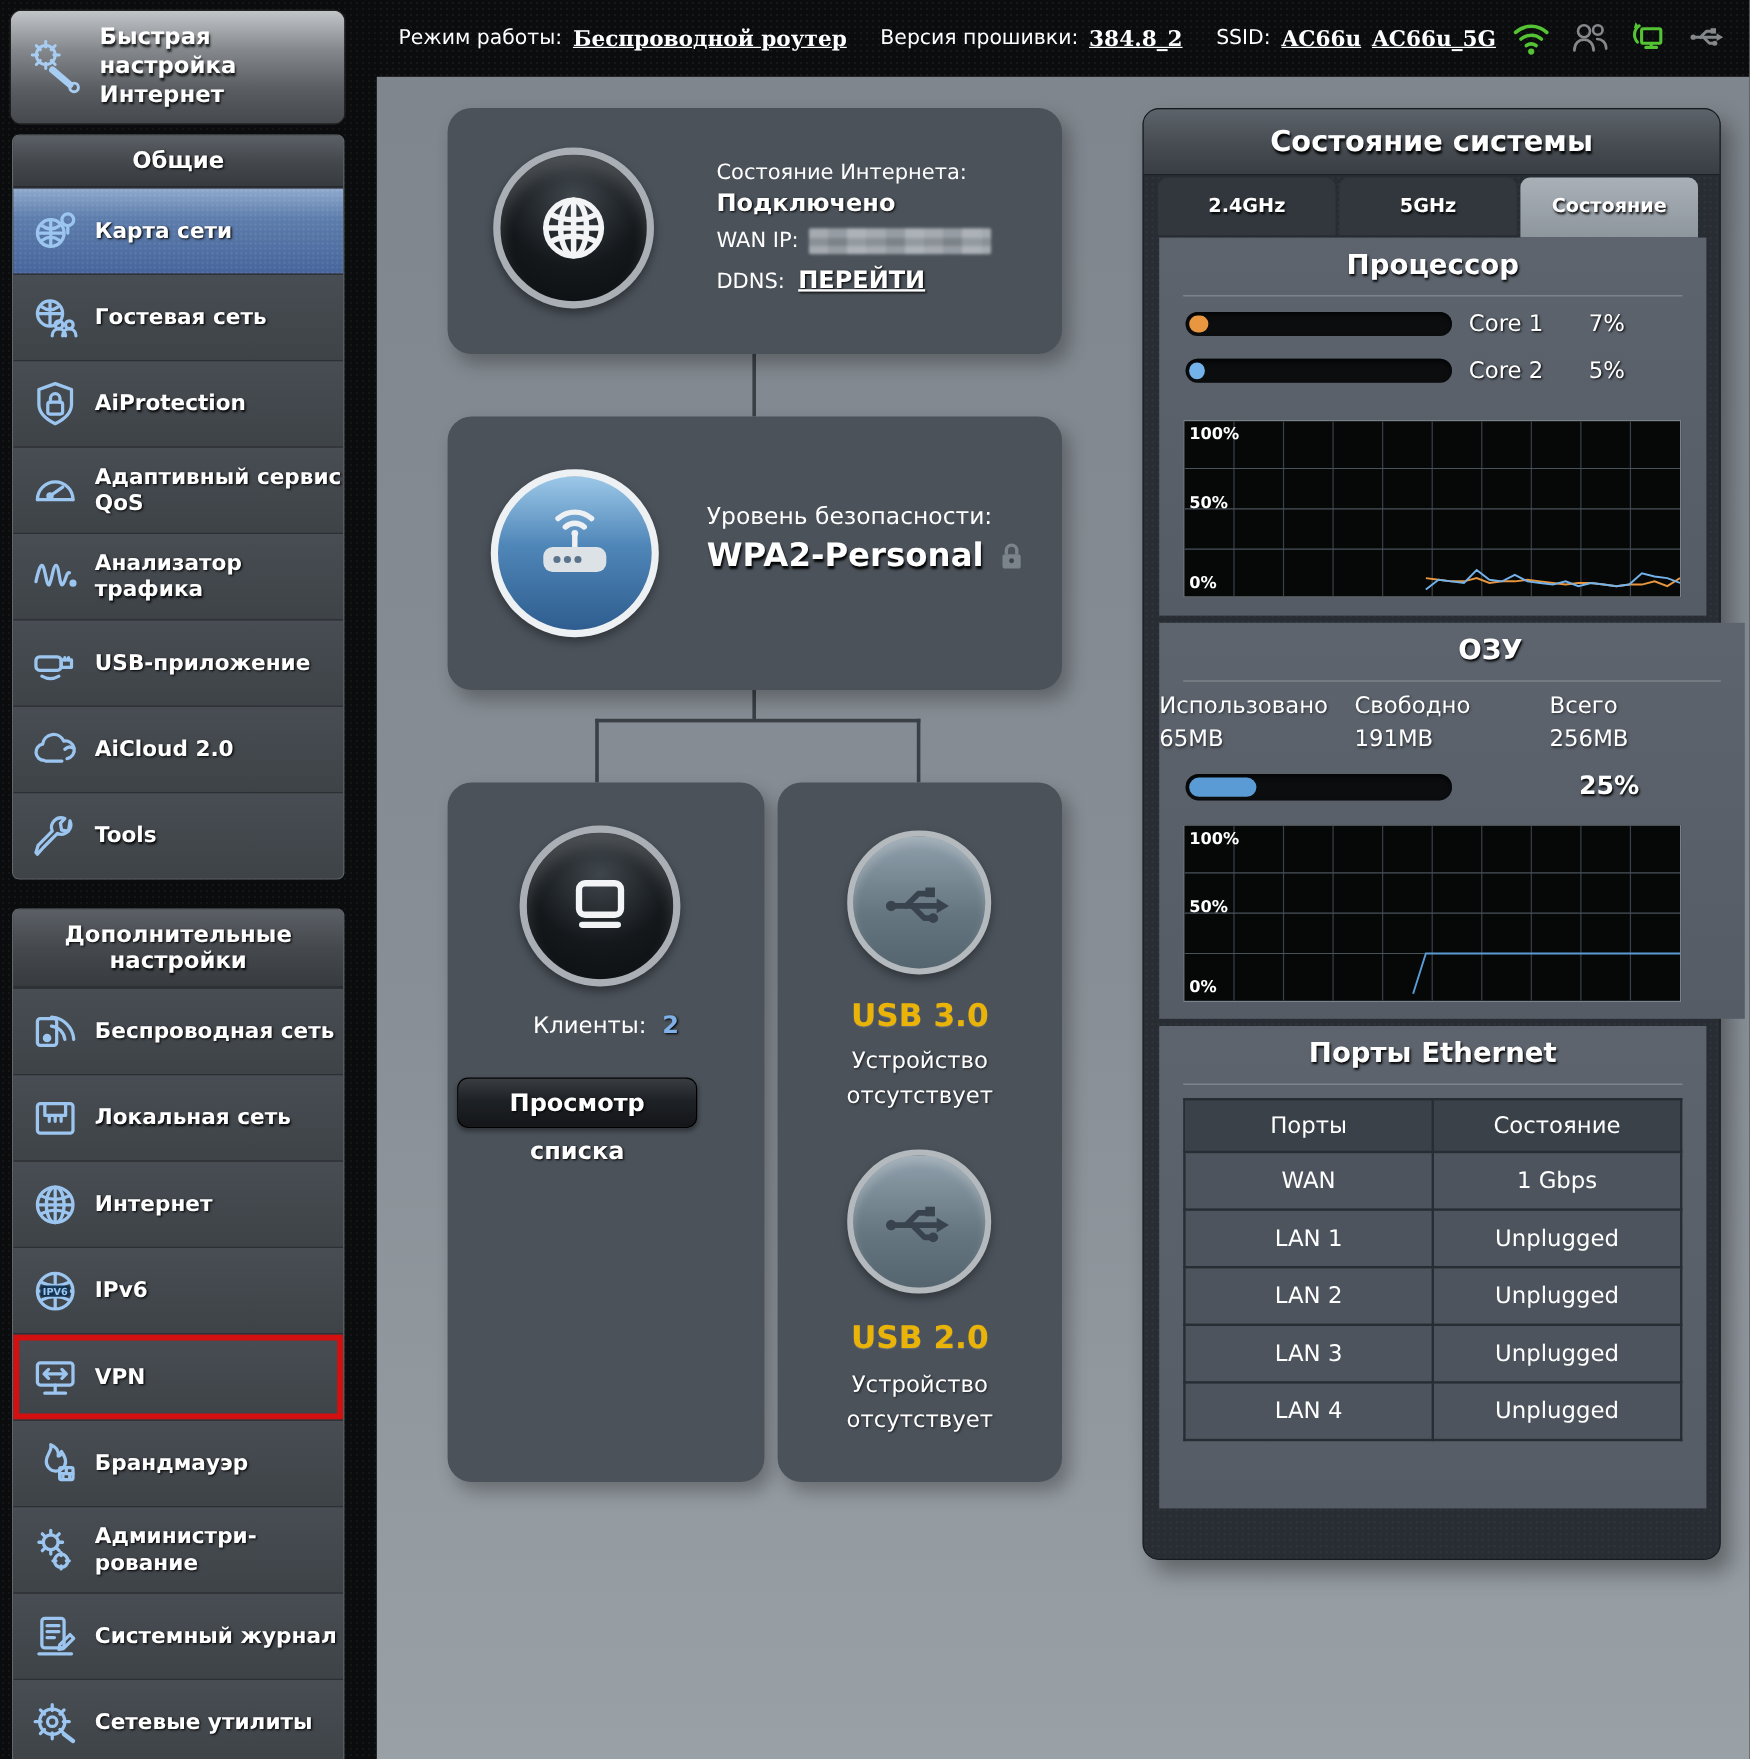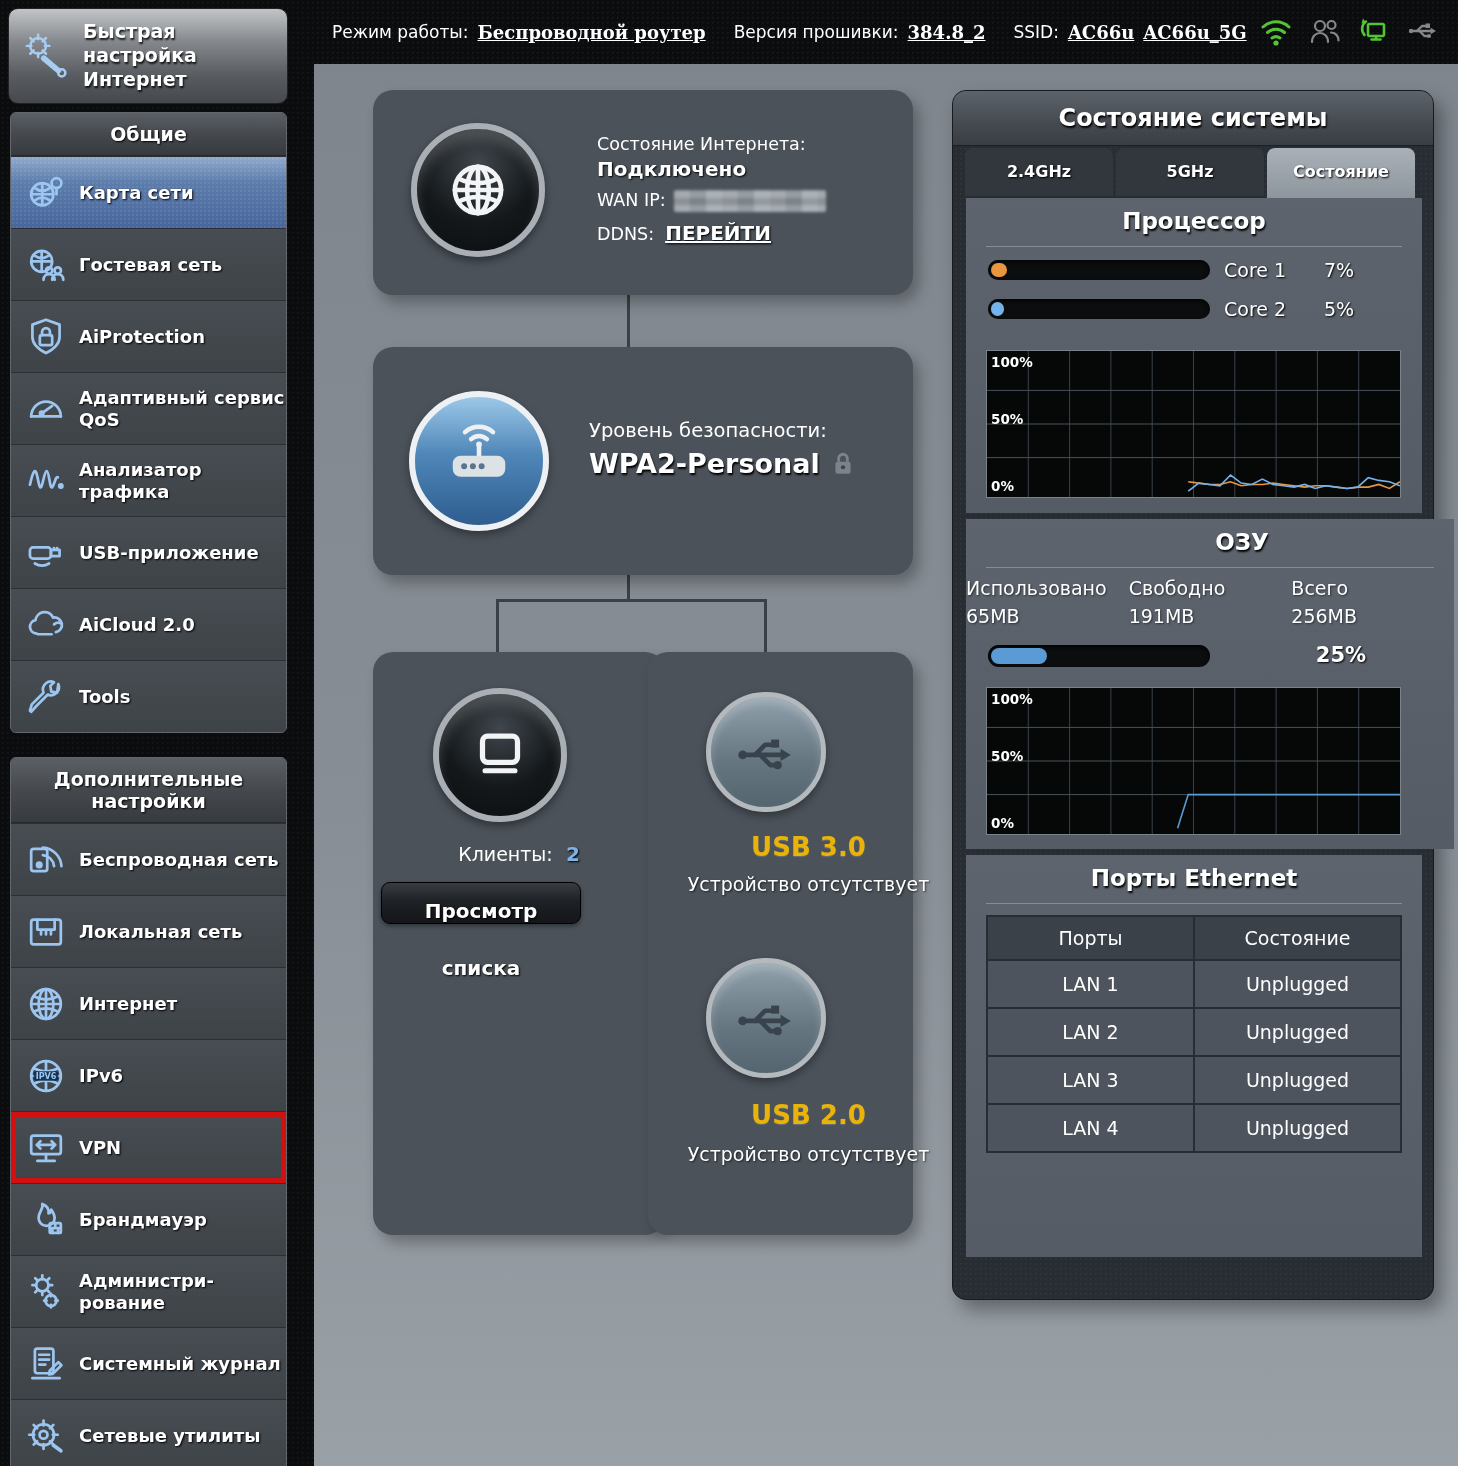--- a/index.html
+++ b/index.html
@@ -33,21 +33,21 @@
   .menu-item{position:relative;height:71px;display:flex;align-items:center;cursor:pointer;
              background:linear-gradient(180deg,#484d53 0%,#3e4348 100%);border-top:1px solid #2c2f33;}
   .menu-item:first-of-type{border-top:none;}
   .menu-icon{width:42px;height:42px;margin:0 12px 0 14px;flex:0 0 42px;color:#9cc6f0;}
   .menu-label{font-weight:bold;font-size:18px;line-height:1.2;text-shadow:1px 1px 2px #000;white-space:pre-line;}
   .menu-item.active{background:linear-gradient(180deg,#90aacd 0%,#5d7dac 35%,#47659c 100%);
              background-image:radial-gradient(rgba(255,255,255,.08) 1px,transparent 1px),
                               linear-gradient(180deg,#90aacd 0%,#5d7dac 35%,#47659c 100%);background-size:4px 4px,100% 100%;}
   .menu-item.highlighted{box-shadow:inset 0 0 0 5px #d40f0f;}
   
-  .card{position:absolute;background:#4b525a;border-radius:20px;box-shadow:6px 8px 14px rgba(0,0,0,.28);padding-left:28px;}
+  .card{position:absolute;background:#4b525a;border-radius:20px;box-shadow:6px 8px 14px rgba(0,0,0,.28);}
   .circle-btn{position:absolute;border-radius:50%;cursor:pointer;}
   .circle-dark{background:radial-gradient(circle at 50% 28%,#3f464c 0%,#14181b 55%,#0b0e10 100%);
                border:6px solid #a9afb4;box-shadow:inset 0 10px 12px rgba(255,255,255,.18),0 4px 8px rgba(0,0,0,.4);}
   .circle-blue{background:linear-gradient(180deg,#9cc8e8 0%,#4f86b8 45%,#2f5d8f 100%);
                border:6px solid #eef1f3;box-shadow:0 4px 8px rgba(0,0,0,.35);}
   .circle-gray{background:linear-gradient(180deg,#90a0ac 0%,#64757f 60%,#55656f 100%);
                border:5px solid #b3b9bd;box-shadow:inset 0 6px 8px rgba(255,255,255,.2),0 4px 8px rgba(0,0,0,.35);}
   .glyph{position:absolute;}
   .card-line{font-size:17.5px;}
   .bold-val{font-weight:bold;font-size:20px;text-shadow:1px 1px 2px #000;}
@@ -418,21 +418,21 @@
           <svg viewBox="0 0 48 48" stroke="currentColor" fill="none" stroke-width="3.6">
             <rect x="12" y="11" width="24" height="18" rx="3.5"></rect>
             <rect x="12" y="33" width="24" height="3.5" rx="1.75" fill="currentColor" stroke="none"></rect>
           </svg>
         </span>
     </div>
     <div style="position:absolute;left:0;top:190px;width:100%;text-align:center;">
       <span class="clients-label">Клиенты:</span>
       <span class="clients-count" style="margin-left:8px;">2</span>
     </div>
-    <div class="list-btn" style="left:8px;top:230px;width:198px;height:40px;line-height:57px;">Просмотр списка</div>
+    <div class="list-btn" style="left:8px;top:246px;width:198px;height:40px;line-height:40px;">Просмотр списка</div>
   </div>
 
   <div class="card" style="left:648px;top:652px;width:237px;height:583px;">
     <div class="circle-btn circle-gray" style="left:58px;top:40px;width:110px;height:110px;">
       <span class="glyph" style="left:20px;top:20px;width:70px;height:70px;color:#39434e;">
           <svg viewBox="0 0 48 48" stroke="currentColor" fill="none" stroke-width="3.2" stroke-linecap="round" stroke-linejoin="round">
             <circle cx="8" cy="26" r="3" fill="currentColor" stroke="none"></circle>
             <path d="M11 26h25"></path>
             <path d="M41 26l-7-4.2v8.4z" fill="currentColor" stroke="none"></path>
             <path d="M16.5 26l7-7h5"></path>
@@ -551,20 +551,24 @@
       <div class="sys-hr"></div>
       <table class="eth-table">
         <thead>
             <tr id="eth-head">
               <th>Порты</th>
               <th>Состояние</th>
             </tr>
           </thead>
         <tbody id="eth-body">
             <tr>
+              <td>WAN</td>
+              <td>1 Gbps</td>
+            </tr>
+            <tr>
               <td>LAN 1</td>
               <td>Unplugged</td>
             </tr>
             <tr>
               <td>LAN 2</td>
               <td>Unplugged</td>
             </tr>
             <tr>
               <td>LAN 3</td>
               <td>Unplugged</td>

